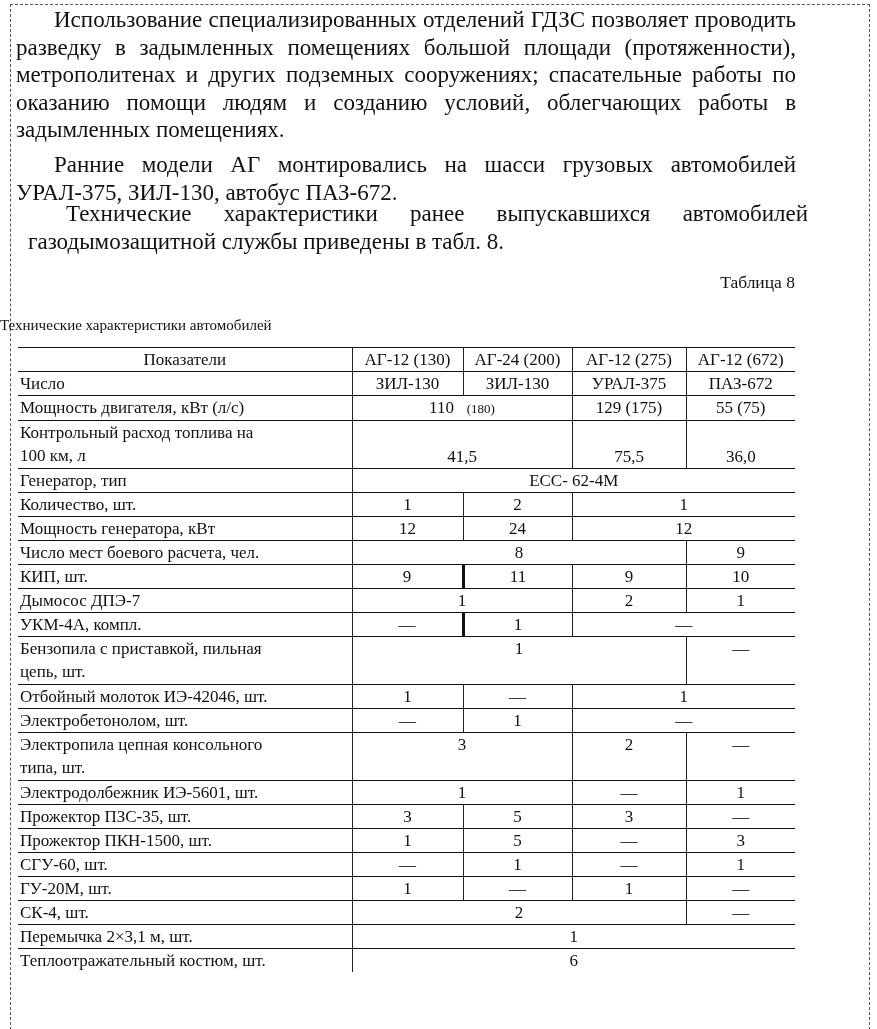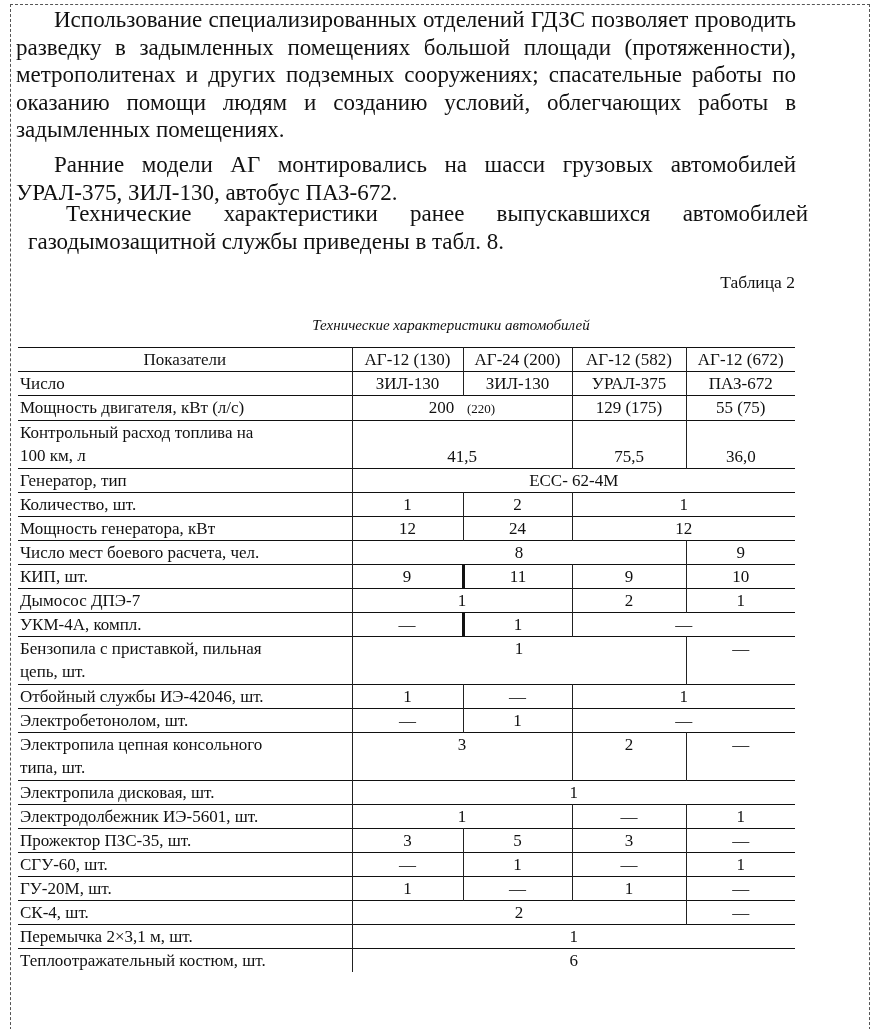--- a/index.html
+++ b/index.html
@@ -7,22 +7,22 @@
          font-family:"Liberation Serif", "DejaVu Serif", serif; color:#111; }
   .frame { position:absolute; left:10px; top:4px; width:858px; height:1040px;
            border-left:1px dashed #555; border-top:1px dashed #555; border-right:1px dashed #555; }
   .para { position:absolute; left:16px; width:780px; font-size:23px; line-height:27.5px;
           text-align:justify; text-align-last:left; }
   .para .ind { display:inline-block; width:38px; }
   .p1 { top:6px; }
   .p2 { top:151px; }
   .p3 { top:200px;margin-left:12px; }
   .tabnum { position:absolute; right:82px; top:272px; font-size:17.5px; }
-  .caption { position:absolute; left:0; width:812px; top:317px; text-align:center;
-             font-style:italic; font-size:15px;padding-left:45px; }
+  .caption { position:absolute; left:0; width:812px; top:317px; 
+             font-size:15px; }
   table { position:absolute; left:18px; top:347px; border-collapse:collapse; width:777px;
           font-size:17px; table-layout:fixed; }
   col.c0 { width:334px; } col.c1 { width:111px; } col.c2 { width:109px; } col.c3 { width:114px; } col.c4 { width:109px; }
   td, th { padding:0 2px; height:23px; line-height:23px; font-weight:normal; vertical-align:top; }
   tr { border-top:1.5px solid #111; }
   td.l { text-align:left; padding-left:2px; }
   td.c { text-align:center; }
   td + td { border-left:1px solid #222; }
   tr.tall td { height:47px;margin-top:6px; }
   tr.tall td.bottom { vertical-align:bottom; }
@@ -32,49 +32,49 @@
 </style>
 </head>
 <body>
 
 <div class="frame"></div>
 
 <div class="para p1"><span class="ind"></span><span>Использование специализированных отделений ГДЗС позволяет проводить разведку в задымленных помещениях большой площади (протяженности), метрополитенах и других подземных сооружениях; спасательные работы по оказанию помощи людям и созданию условий, облегчающих работы в задымленных помещениях.</span></div>
 <div class="para p2"><span class="ind"></span><span>Ранние модели АГ монтировались на шасси грузовых автомобилей УРАЛ-375, ЗИЛ-130, автобус ПАЗ-672.</span></div>
 <div class="para p3"><span class="ind"></span><span>Технические характеристики ранее выпускавшихся автомобилей газодымозащитной службы приведены в табл. 8.</span></div>
 
-<div class="tabnum">Таблица 2</div>
+<div class="tabnum">Таблица 8</div>
 <div class="caption">Технические характеристики автомобилей</div>
 
 <table>
   <colgroup>
       <col class="c0">
       <col class="c1">
       <col class="c2">
       <col class="c3">
       <col class="c4">
     </colgroup>
   <tbody>
       <tr>
     <td class="c">Показатели</td>
     <td class="c">АГ-12 (130)</td>
     <td class="c">АГ-24 (200)</td>
-    <td class="c">АГ-12 (582)</td>
+    <td class="c">АГ-12 (275)</td>
     <td class="c">АГ-12 (672)</td>
   </tr>
   <tr>
     <td class="l">Число</td>
     <td class="c">ЗИЛ-130</td>
     <td class="c">ЗИЛ-130</td>
     <td class="c">УРАЛ-375</td>
     <td class="c">ПАЗ-672</td>
   </tr>
   <tr>
     <td class="l">Мощность двигателя, кВт (л/с)</td>
-    <td class="c" colspan="2"><span>200</span>&nbsp;&nbsp; <span class="small">(220)</span></td>
+    <td class="c" colspan="2"><span>110</span>&nbsp;&nbsp; <span class="small">(180)</span></td>
     <td class="c">129 (175)</td>
     <td class="c">55 (75)</td>
   </tr>
   <tr class="tall">
     <td class="l"><span>Контрольный расход топлива на</span><br><span>100 км, л</span></td>
     <td class="c bottom" colspan="2">41,5</td>
     <td class="c bottom">75,5</td>
     <td class="c bottom">36,0</td>
   </tr>
   <tr>
@@ -116,53 +116,56 @@
     <td class="c">—</td>
     <td class="c thick">1</td>
     <td class="c" colspan="2">—</td>
   </tr>
   <tr class="tall">
     <td class="l"><span>Бензопила с приставкой, пильная</span><br><span>цепь, шт.</span></td>
     <td class="c" colspan="3">1</td>
     <td class="c">—</td>
   </tr>
   <tr>
-    <td class="l">Отбойный службы ИЭ-42046, шт.</td>
+    <td class="l">Отбойный молоток ИЭ-42046, шт.</td>
     <td class="c">1</td>
     <td class="c">—</td>
     <td class="c" colspan="2">1</td>
   </tr>
   <tr>
     <td class="l">Электробетонолом, шт.</td>
     <td class="c">—</td>
     <td class="c">1</td>
     <td class="c" colspan="2">—</td>
   </tr>
   <tr class="tall">
     <td class="l"><span>Электропила цепная консольного</span><br><span>типа, шт.</span></td>
     <td class="c" colspan="2">3</td>
     <td class="c">2</td>
     <td class="c">—</td>
   </tr>
   <tr>
-    <td class="l">Электропила дисковая, шт.</td>
-    <td class="c" colspan="4">1</td>
-  </tr>
-  <tr>
     <td class="l">Электродолбежник ИЭ-5601, шт.</td>
     <td class="c" colspan="2">1</td>
     <td class="c">—</td>
     <td class="c">1</td>
   </tr>
   <tr>
     <td class="l">Прожектор ПЗС-35, шт.</td>
     <td class="c">3</td>
     <td class="c">5</td>
     <td class="c">3</td>
     <td class="c">—</td>
+  </tr>
+  <tr>
+    <td class="l">Прожектор ПКН-1500, шт.</td>
+    <td class="c">1</td>
+    <td class="c">5</td>
+    <td class="c">—</td>
+    <td class="c">3</td>
   </tr>
   <tr>
     <td class="l">СГУ-60, шт.</td>
     <td class="c">—</td>
     <td class="c">1</td>
     <td class="c">—</td>
     <td class="c">1</td>
   </tr>
   <tr>
     <td class="l">ГУ-20М, шт.</td>

